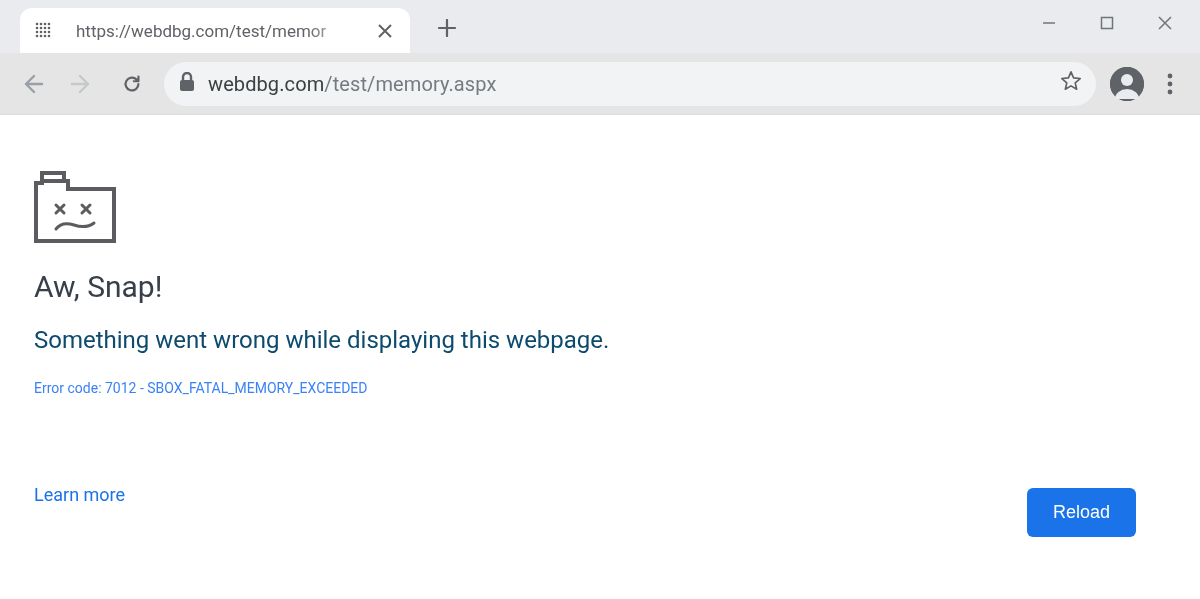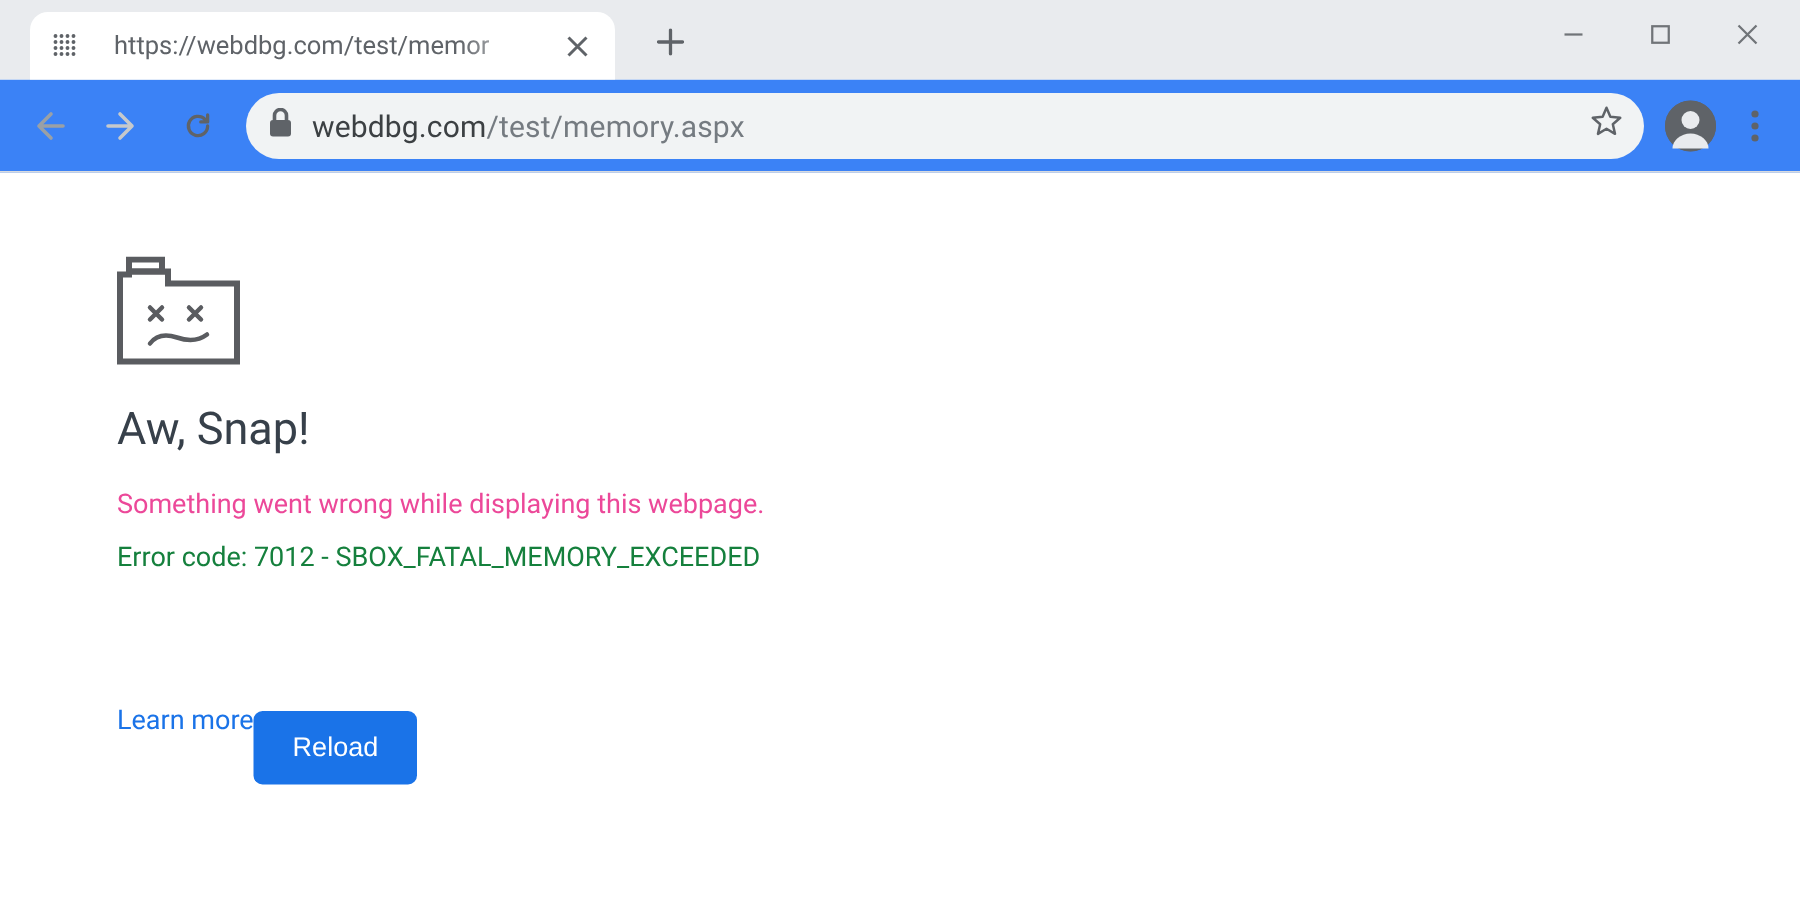--- a/index.html
+++ b/index.html
@@ -68,21 +68,21 @@
     display: flex;
     height: 46px;
   }
   .win-btn {
     width: 58px;
     display:flex; align-items:center; justify-content:center;
     color: #707478;
   }
   .toolbar {
     height: 62px;
-    background: #3b82f6;
+    background: #e5e5e5;
     display: flex;
     align-items: center;
     padding: 0 10px;
     gap: 6px;
     border-bottom: 1px solid #d9dbde;
   }
   .nav-btn {
     width: 44px; height: 44px;
     display:flex; align-items:center; justify-content:center;
     color: #9aa0a6;
@@ -114,43 +114,43 @@
     border-radius: 50%;
     background: #5f6368;
     display:flex; align-items:center; justify-content:center;
   }
   .menu-dots {
     width: 40px; height: 40px;
     display:flex; align-items:center; justify-content:center;
     color: #5f6368; font-size: 22px;
   }
   .content {
-    padding: 56px 78px;
+    padding: 56px 34px;
   }
   .error-title {
     font-size: 30px;
     color: #37404a;
     font-weight: 400;
     margin-top: 22px;
     margin-bottom: 22px;
   }
   .error-subtitle {
-    font-size: 18px;
-    color: #ec4899;
-    margin-bottom: 14px;
+    font-size: 24px;
+    color: #0c4a6e;
+    margin-bottom: 26px;
   }
   .error-code {
-    font-size: 18px;
-    color: #15803d;
+    font-size: 14px;
+    color: #3b82f6;
   }
   .footer-row {
     margin-top: 56px;
     display: flex;
     align-items: center;
-    justify-content: flex-start;
+    justify-content: space-between;
     padding-right: 30px;
   }
   .learn-more {
     color: #1a73e8;
     font-size: 18px;
   }
   .reload-btn {
     background: #1a73e8;
     color: #fff;
     border: none;

